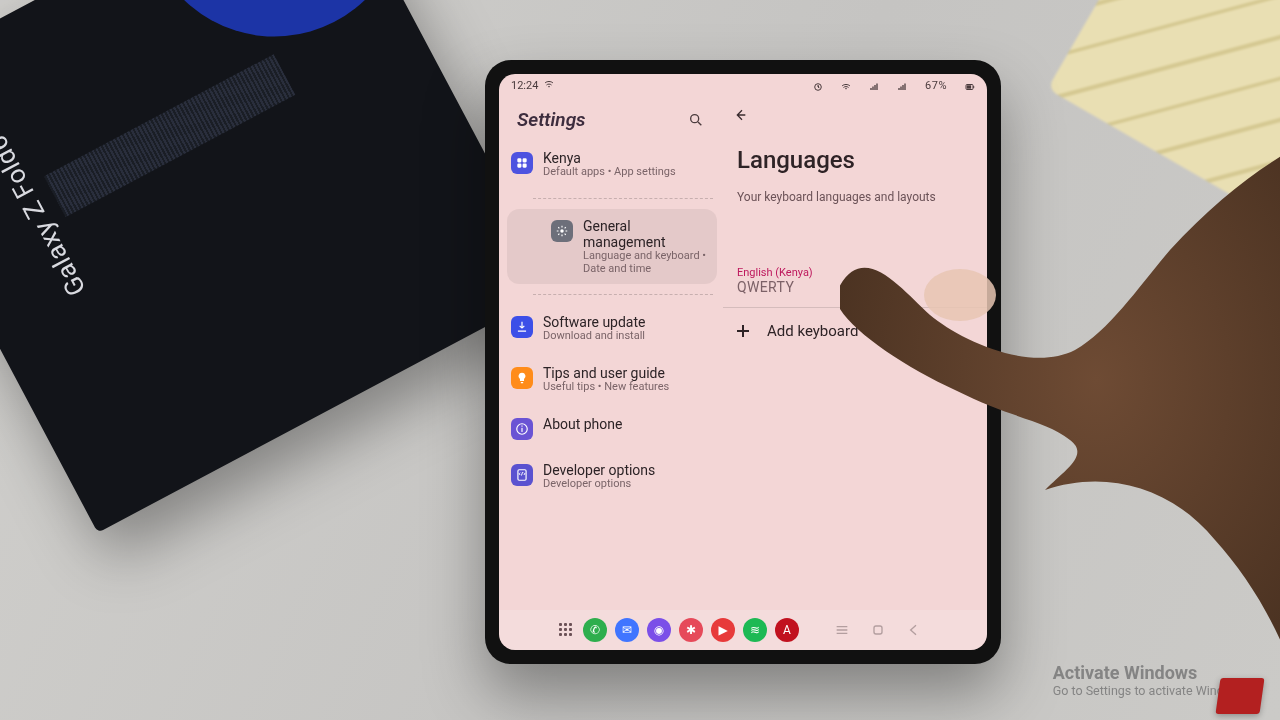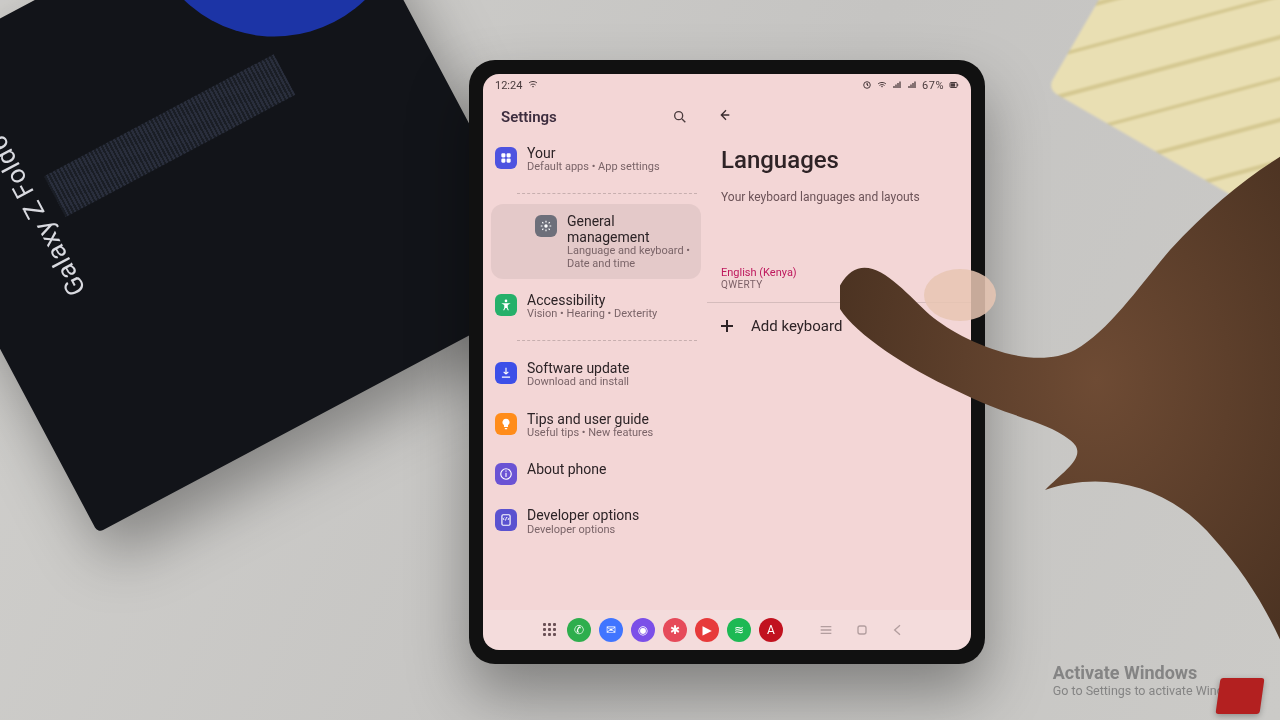--- a/index.html
+++ b/index.html
@@ -88,21 +88,21 @@
     top: 140px;
     width: 470px;
     height: 600px;
     pointer-events: none;
     z-index: 40;
   }
 
   
   .device {
     position: absolute;
-    left: 469px;
+    left: 485px;
     top: 60px;
     width: 488px;
     height: 576px;
     background: #111;
     border-radius: 26px;
     padding: 14px;
     box-shadow: 0 30px 60px rgba(0,0,0,.35);
   }
   .screen {
     position: absolute;
@@ -118,21 +118,21 @@
   .statusbar {
     height: 22px;
     display: flex;
     align-items: center;
     justify-content: space-between;
     padding: 0 12px;
     font-size: 11px;
     color: #4a3b3d;
   }
   .statusbar .left { display:flex; gap:6px; align-items:center;}
-  .statusbar .right { display:flex; gap:5px; align-items:center; letter-spacing:.5px;}
+  .statusbar .right { display:flex; gap:18px; align-items:flex-end; letter-spacing:.5px;}
   .s-icon { width:10px; height:10px; display:inline-block; }
 
   
   .panes {
     flex: 1;
     display: flex;
     min-height: 0;
   }
   .pane-left {
     width: 220px;
@@ -148,23 +148,24 @@
   }
 
   
   .settings-header {
     display: flex;
     align-items: center;
     justify-content: space-between;
     padding: 4px 14px 10px 18px;
   }
   .settings-title {
-    font-size: 15px;
+    font-size: 19px;
     font-weight: 600;
     color: #3d2d3e;
+    font-style: italic;
   }
   .search-btn {
     width: 18px; height: 18px;
     display:flex; align-items:center; justify-content:center;
   }
   .search-btn svg { width:16px; height:16px; stroke:#4a3b3d; fill:none; stroke-width:2;}
 
   
   .settings-list {
     display: flex;
@@ -228,21 +229,21 @@
   .lang-desc {
     font-size: 12px;
     color: #6c5358;
     margin: 0 0 16px 18px;
   }
   .lang-entry {
     padding: 6px 0 12px 18px;
     cursor: pointer;
   }
   .lang-entry .name { font-size:11px; color:#be185d;margin-top:40px;}
-  .lang-entry .layout { font-size:10px; color:#7c6167; letter-spacing:.4px;}
+  .lang-entry .layout { font-size:14px; color:#7c6167; letter-spacing:.4px;}
   .thin-sep {
     border: none;
     border-top: 1px solid rgba(0,0,0,.12);
     margin: 0 0 0 4px;
   }
   .add-kbd {
     display: flex;
     align-items: center;
     gap: 18px;
     padding: 14px 0 14px 18px;
@@ -391,47 +392,35 @@
         <div class="settings-item">
               <div class="settings-icon" style="background: rgb(77, 83, 224);">
                 <svg viewBox="0 0 24 24">
                   <rect x="4" y="4" width="7" height="7" rx="2"></rect>
                   <rect x="13" y="4" width="7" height="7" rx="2"></rect>
                   <rect x="4" y="13" width="7" height="7" rx="2"></rect>
                   <rect x="13" y="13" width="7" height="7" rx="2"></rect>
                 </svg>
               </div>
               <div class="texts">
-                <div class="title">Your</div>
+                <div class="title">Kenya</div>
                 <div class="sub">Default apps  •  App settings</div>
               </div>
             </div>
             <hr class="section-divider">
             <div class="settings-item active">
               <div class="settings-icon" style="background: rgb(109, 111, 122);">
                 <svg viewBox="0 0 24 24">
                   <circle cx="12" cy="12" r="3"></circle>
                   <path d="M12 3v3M12 18v3M3 12h3M18 12h3M5.5 5.5l2 2M16.5 16.5l2 2M18.5 5.5l-2 2M7.5 16.5l-2 2" stroke="#fff" stroke-width="2" fill="none"></path>
                 </svg>
               </div>
               <div class="texts">
                 <div class="title">General management</div>
                 <div class="sub">Language and keyboard  •  Date and time</div>
-              </div>
-            </div>
-            <div class="settings-item">
-              <div class="settings-icon" style="background: rgb(37, 176, 106);">
-                <svg viewBox="0 0 24 24">
-                  <circle cx="12" cy="5" r="2.3"></circle>
-                  <path d="M4 9h16l-5 3v5l2 4h-2l-2-4h-2l-2 4H7l2-4v-5z"></path>
-                </svg>
-              </div>
-              <div class="texts">
-                <div class="title">Accessibility</div>
-                <div class="sub">Vision  •  Hearing  •  Dexterity</div>
               </div>
             </div>
             <hr class="section-divider">
             <div class="settings-item">
               <div class="settings-icon" style="background: rgb(60, 79, 232);">
                 <svg viewBox="0 0 24 24">
                   <path d="M12 3v11m0 0l-4-4m4 4l4-4M5 19h14" stroke="#fff" stroke-width="2" fill="none"></path>
                 </svg>
               </div>
               <div class="texts">

